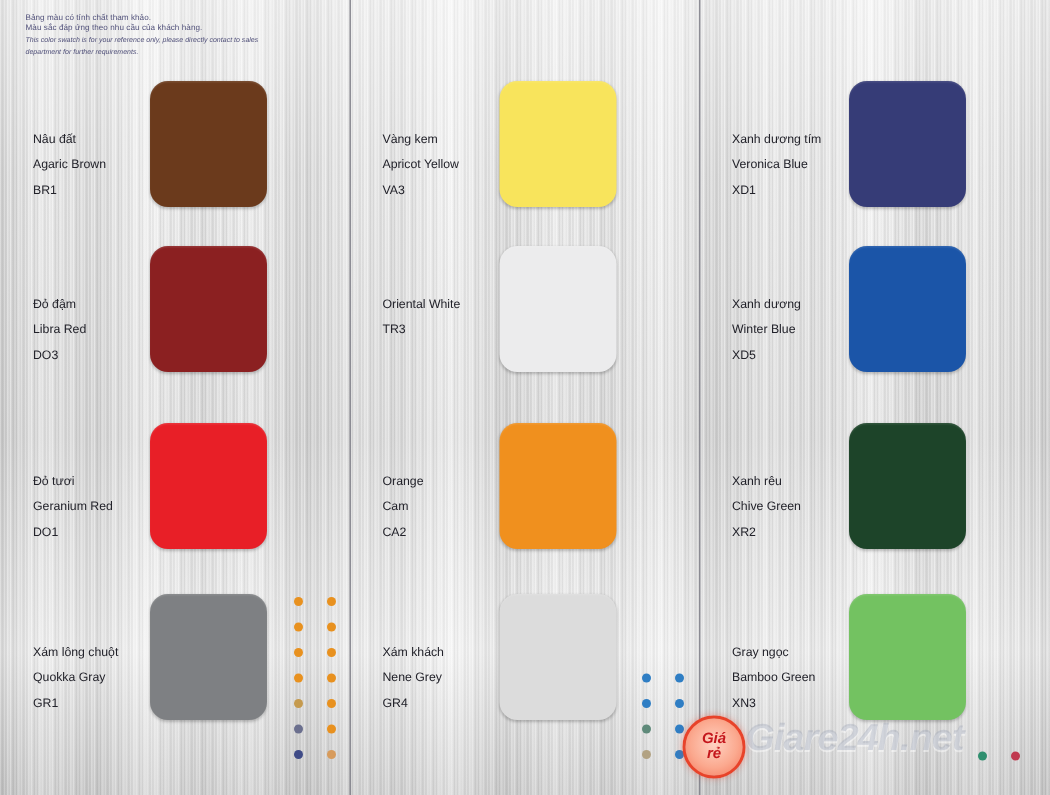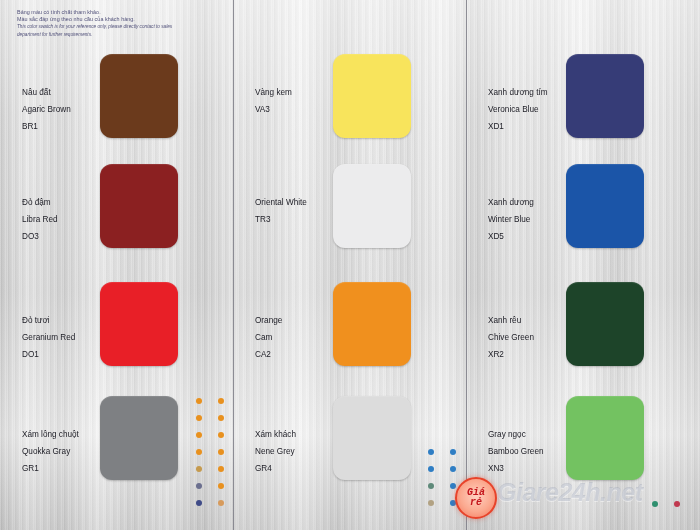--- a/index.html
+++ b/index.html
@@ -95,21 +95,20 @@
     letter-spacing:-0.5px; white-space:nowrap;
     text-shadow:0 1px 0 rgba(255,255,255,.45);
   }
   #badge {
     position:absolute; left:455px; top:477px; z-index:8;
     width:42px; height:42px; border-radius:50%;
     background:radial-gradient(circle at 50% 45%, #ffd2c2 0%, #fba98f 55%, #f4765a 100%);
     border:2px solid #e8432a;
     display:flex; flex-direction:column; align-items:center; justify-content:center;
     box-shadow:0 0 5px rgba(232,67,42,.45);
-    font-family:Liberation Mono, monospace;
   }
   #badge span {
     display:block; font-size:10px; font-weight:bold; color:#c4161c;
     line-height:10px; font-style:italic;
   }
 </style>
 </head>
 <body>
 
 <div id="sheet"></div>
@@ -155,20 +154,21 @@
         <div>Quokka Gray</div>
         <div>GR1</div>
       </div>
       <div class="chip" style="background: rgb(126, 128, 131);"></div>
     </div>
   </div>
 <div class="col" id="col1">
     <div class="row r0">
       <div class="labels">
         <div>Vàng kem</div>
+        <div>Apricot Yellow</div>
         <div>VA3</div>
       </div>
       <div class="chip" style="background: rgb(248, 228, 92);"></div>
     </div>
     <div class="row r1">
       <div class="labels">
         <div>Oriental White</div>
         <div>TR3</div>
       </div>
       <div class="chip" style="background: rgb(236, 236, 237);"></div>

